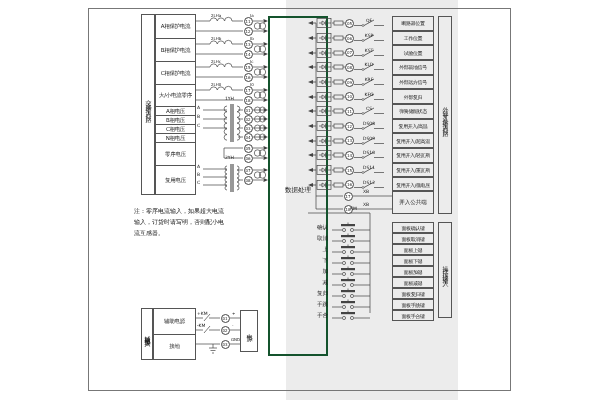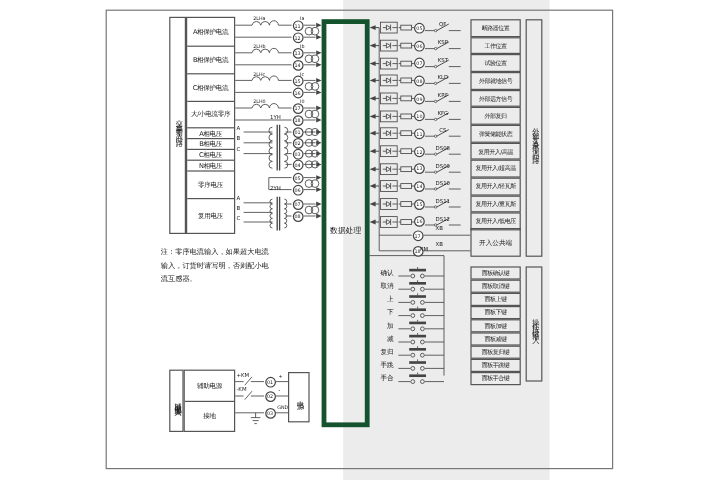--- a/index.html
+++ b/index.html
@@ -20,21 +20,21 @@
          font-size:5.5px;letter-spacing:-0.3px;white-space:nowrap;overflow:hidden;}
   .ac-rows .acrow:nth-child(1){height:24px}.ac-rows .acrow:nth-child(2){height:23px}
   .ac-rows .acrow:nth-child(3){height:23px}.ac-rows .acrow:nth-child(4){height:22px}
   .ac-rows .acrow:nth-child(5),.ac-rows .acrow:nth-child(6),.ac-rows .acrow:nth-child(7),.ac-rows .acrow:nth-child(8){height:9px}
   .ac-rows .acrow:nth-child(9){height:23px}.ac-rows .acrow:nth-child(10){height:28px}
   .ac-rows .acrow:last-child{border-bottom:none}
   .power-rows{position:absolute;left:153px;top:308px;width:43px;height:52px;border:1px solid #555;box-sizing:border-box;display:flex;flex-direction:column;}
   .power-rows .acrow{flex:1;height:auto;}
   .power-rows .acrow:last-child{border-bottom:none}
   
-  .databox{position:absolute;left:268px;top:16px;width:40px;height:340px;border:4px solid #14532d;box-sizing:border-box;background:transparent;}
+  .databox{position:absolute;left:268px;top:16px;width:60px;height:340px;border:2px solid #14532d;box-sizing:border-box;background:transparent;}
   .databox span{position:absolute;left:0;top:168px;width:100%;text-align:center;font-size:6.5px;}
   
   .note{position:absolute;left:134px;top:205px;width:108px;font-size:6px;line-height:11px;}
   
   .di-host{position:absolute;left:308px;top:16px;width:126px;height:176px;display:flex;flex-direction:column;}
   .dirow{flex:1;display:flex;align-items:center;width:100%;}
   .keys-host{position:absolute;left:308px;top:222px;width:126px;height:96px;display:flex;flex-direction:column;}
   .keyrow{flex:1;display:flex;align-items:center;width:100%;}
   .keyname{width:20px;text-align:right;font-size:5.5px;margin-right:2px;white-space:nowrap;}
   .lblbox{margin-left:auto;width:42px;height:100%;border:1px solid #555;box-sizing:border-box;display:flex;

